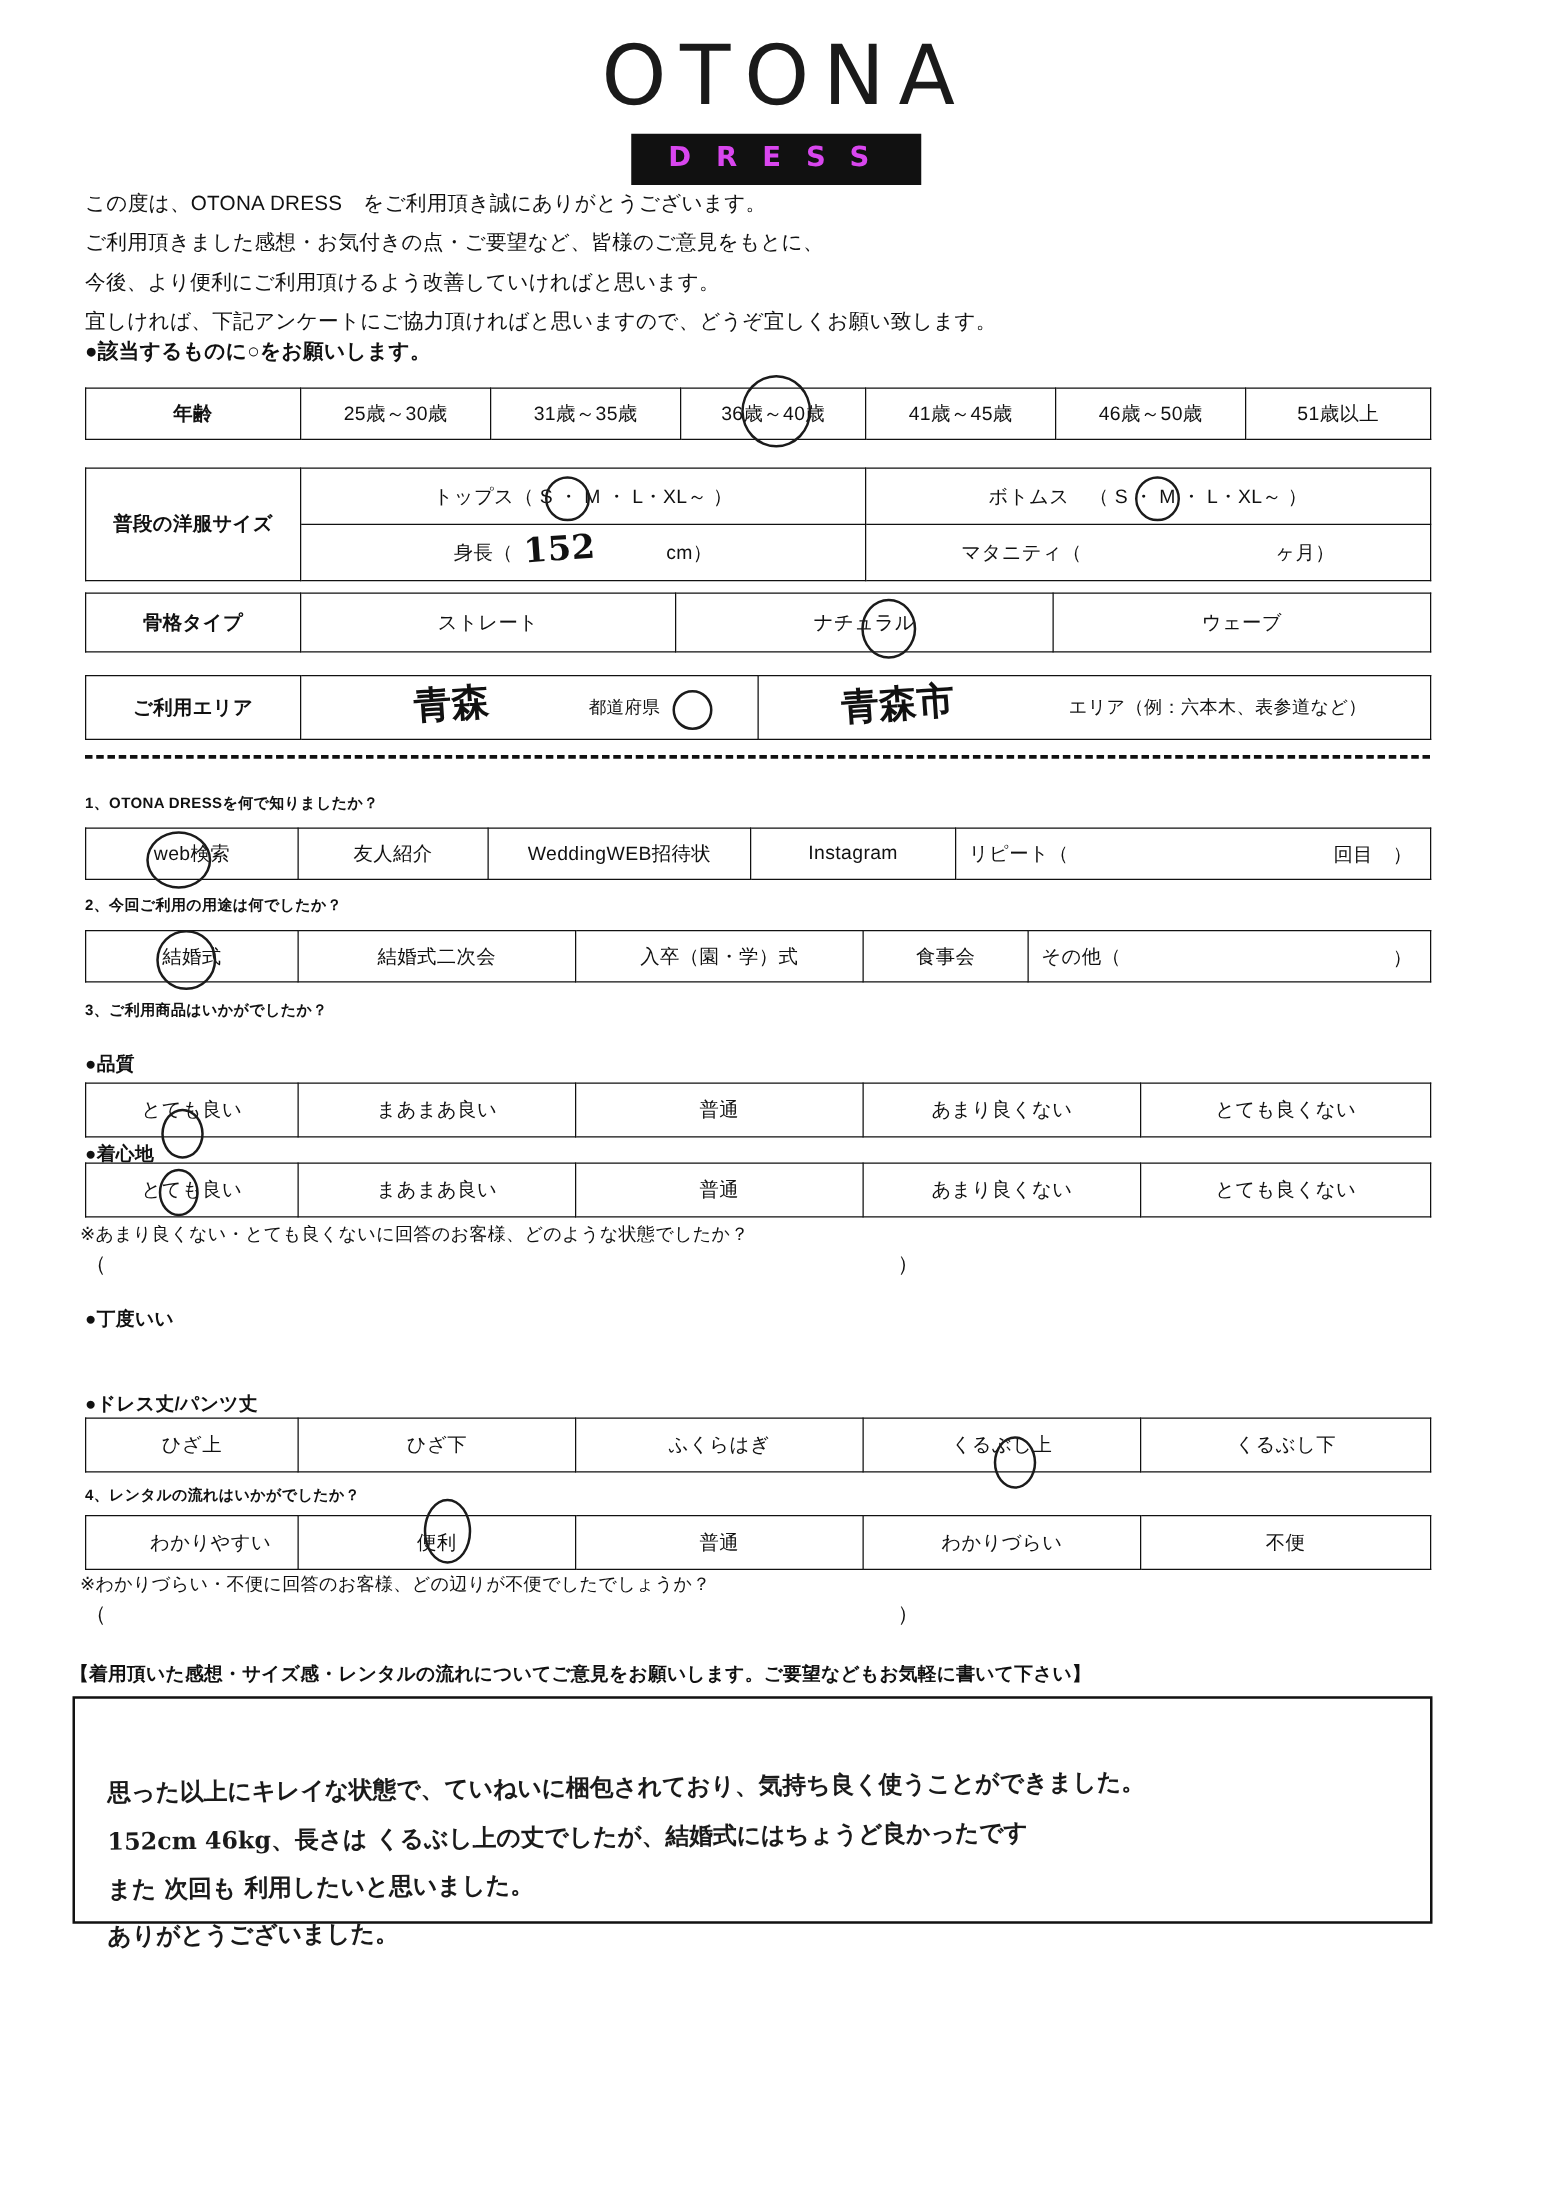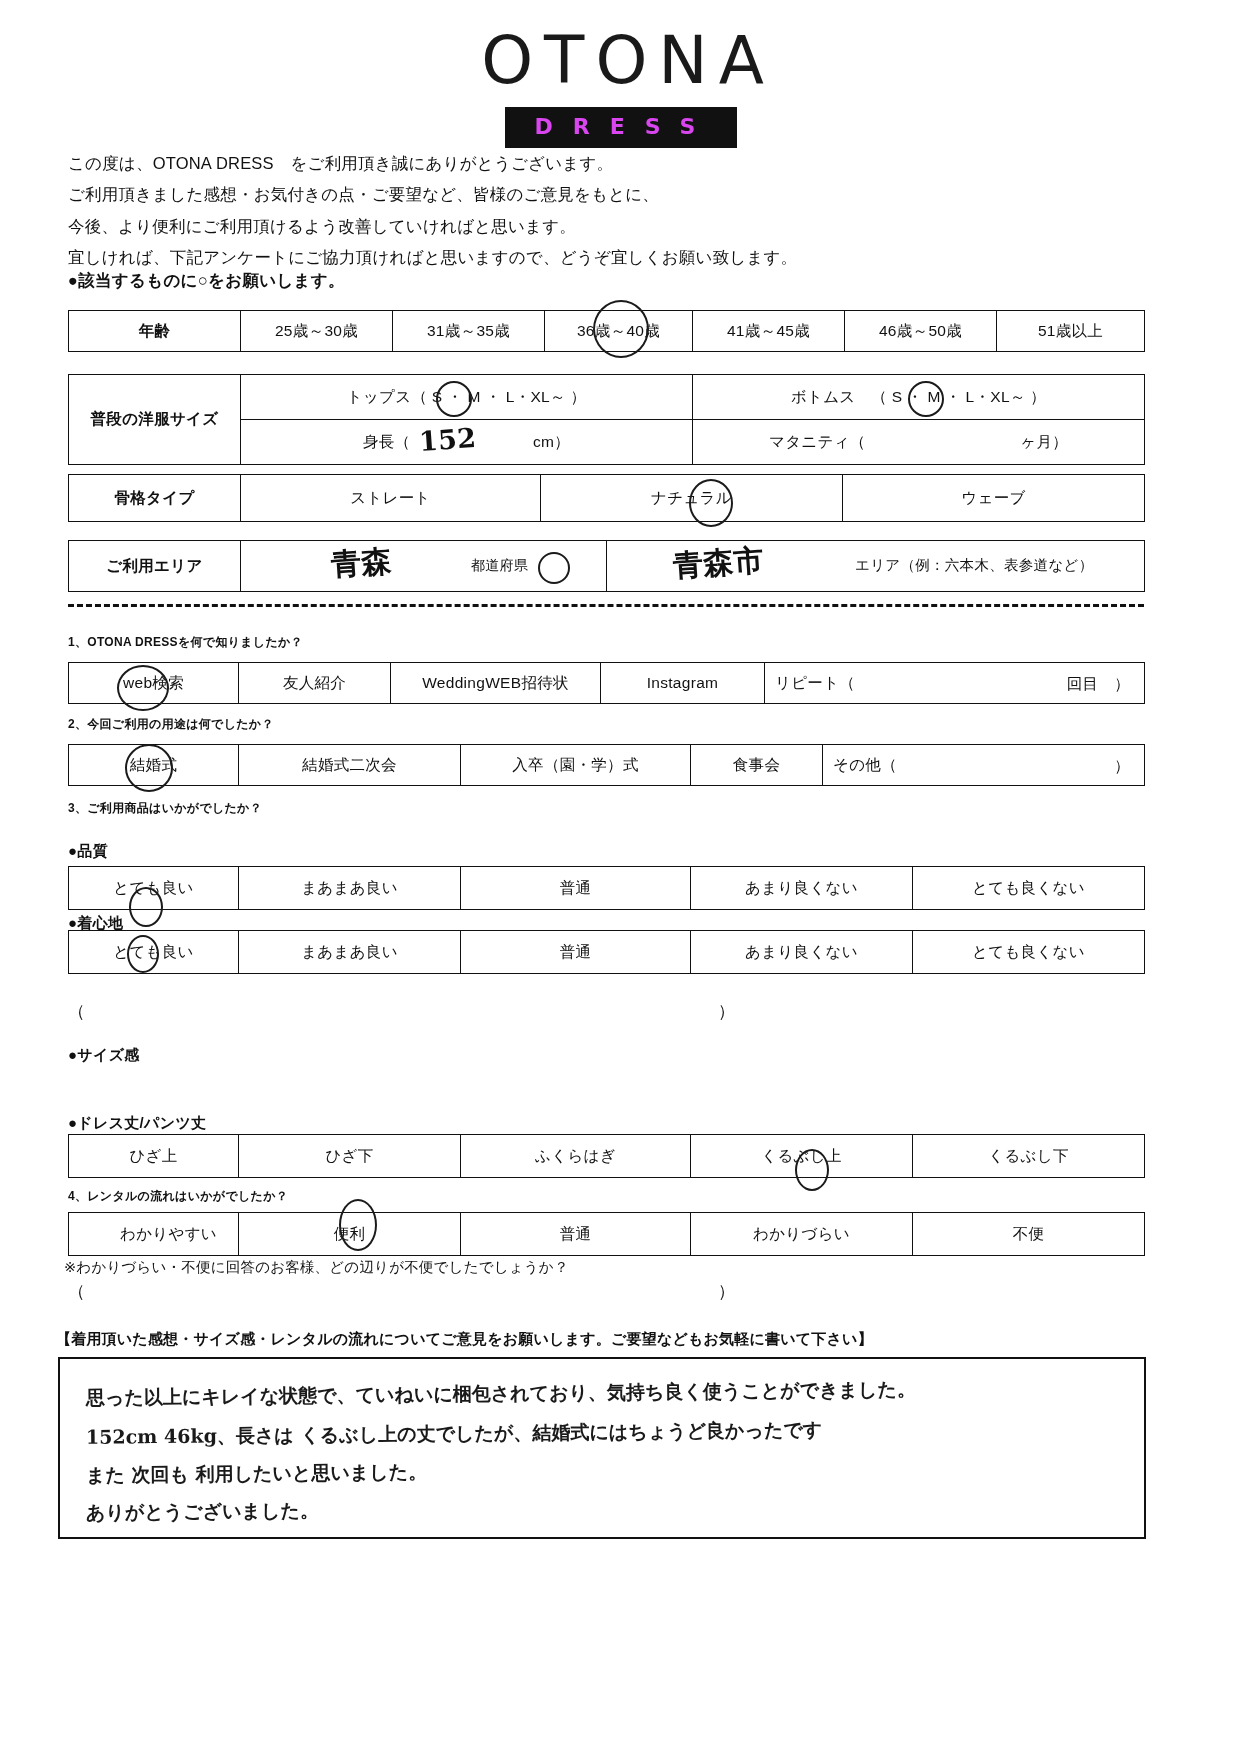--- a/index.html
+++ b/index.html
@@ -72,21 +72,21 @@
   
   .cmt-head {
     position:absolute; left:56px; top:1330px;
     font-size:15px; font-weight:700; letter-spacing:0.2px;
   }
   .cmt-box {
     position:absolute; left:58px; top:1357px;
     width:1084px; height:178px;
     border:2.4px solid #111; background:#fff;
   }
-  .cmt-inner { position:relative; width:100%; height:100%; }
+  .cmt-inner { position:relative; width:100%; height:100%;margin-top:36px; }
   .cmt-line {
     position:absolute; left:26px;
     font-family:"DejaVu Serif",serif; font-weight:700;
     font-size:19px; color:#1a1a1a; white-space:nowrap;
     transform:rotate(-0.6deg);
   }
 </style>
 </head>
 <body>
 
@@ -301,24 +301,25 @@
         <span class="circle" style="left:58px; top:4px; width:28px; height:34px;"></span>
       </td>
       <td>まあまあ良い</td>
       <td>普通</td>
       <td>あまり良くない</td>
       <td>とても良くない</td>
     </tr>
   </tbody>
     </table>
 
+  <div class="note" style="left:64px; top:978px;">※あまり良くない・とても良くないに回答のお客様、どのような状態でしたか？</div>
   <div class="paren" style="left:68px; top:1000px;">（</div>
   <div class="paren" style="left:718px; top:1000px;">）</div>
 
-  <div class="sub" style="left:68px; top:1046px;">●サイズ感</div>
+  <div class="sub" style="left:68px; top:1046px;">●丁度いい</div>
 
   <div class="sub" style="left:68px; top:1114px;">●ドレス丈/パンツ丈</div>
   <table class="tbl" style="left:68px; top:1134px; width:1076px;">
     <colgroup>
         <col style="width:170px">
         <col style="width:222px">
         <col style="width:230px">
         <col style="width:222px">
         <col style="width:232px">
       </colgroup>

